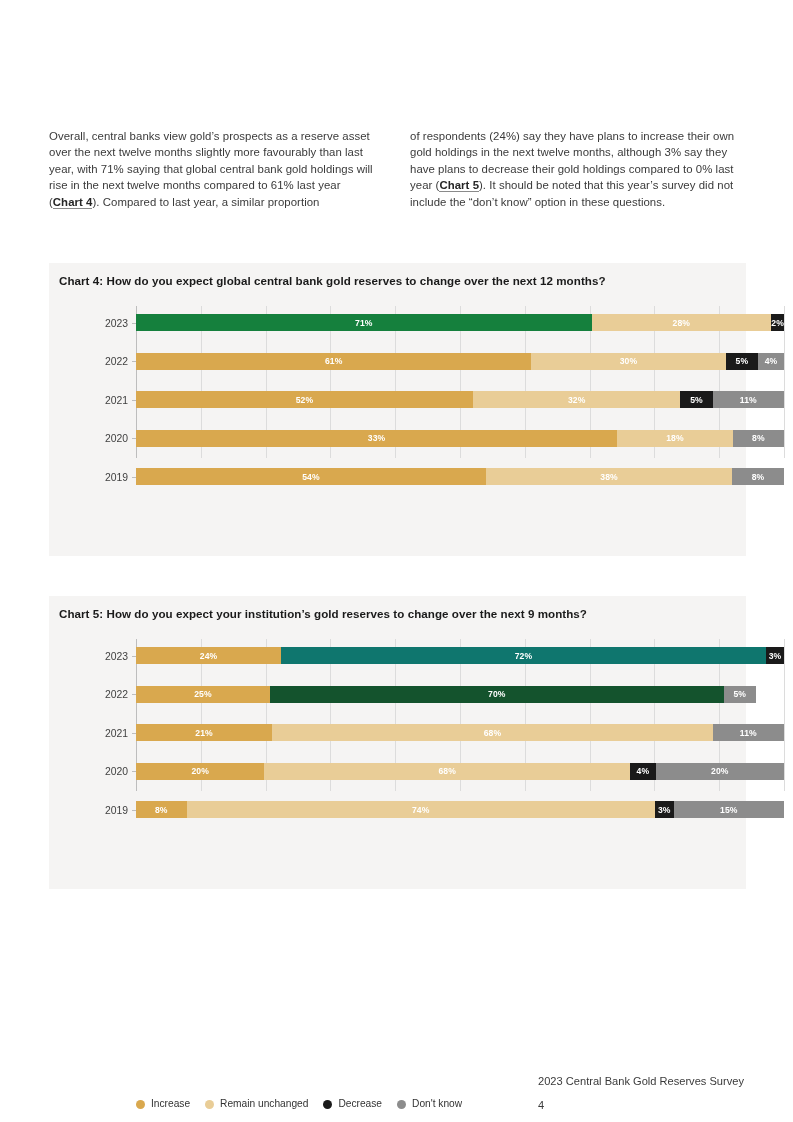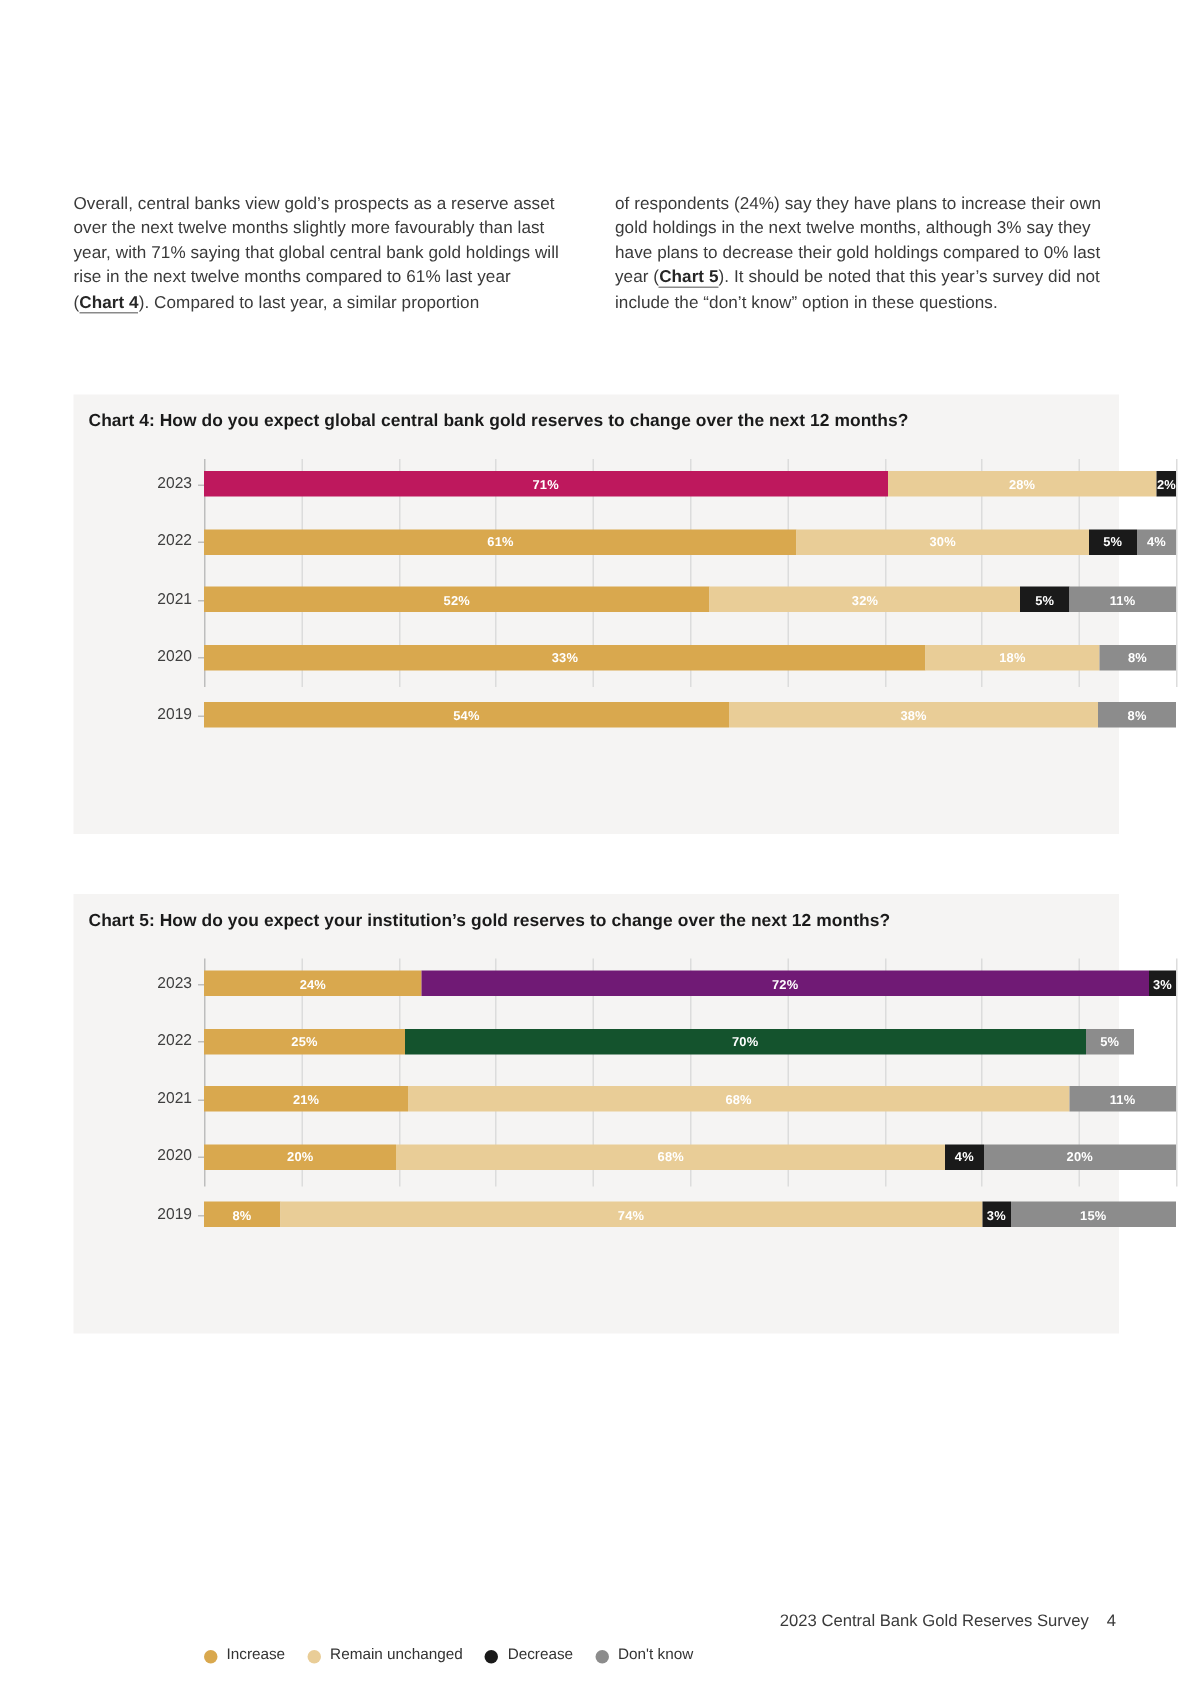--- a/index.html
+++ b/index.html
@@ -168,20 +168,21 @@
   .page-footer {
     position: absolute;
     right: 49px;
     top: 1075px;
     font-size: 11.1px;
     color: #3a3a3a;
     display: flex;
     align-items: baseline;
     gap: 12px;
     white-space: nowrap;
+    flex-direction: column;
   }
   .page-footer .pagenum { font-size: 11.1px; }
 </style>
 </head>
 <body>
 
 <div class="intro">
   <div class="intro-col">
     <p id="intro-left"><span>Overall, central banks view gold’s prospects as a reserve asset over the next twelve months slightly more favourably than last year, with 71% saying that global central bank gold holdings will rise in the next twelve months compared to 61% last year (</span><span class="chartref">Chart 4</span><span>). Compared to last year, a similar proportion</span></p>
   </div>
@@ -203,21 +204,21 @@
         <div class="gridline" style="left: 453.6px;"></div>
         <div class="gridline" style="left: 518.4px;"></div>
         <div class="gridline" style="left: 583.2px;"></div>
         <div class="gridline" style="left: 648px;"></div>
       </div>
     <div class="axis-line"></div>
     <div class="rows">
         <div class="row" style="top: 8px;">
           <div class="ytick"></div>
           <div class="ylabel">2023</div>
-          <div class="seg" style="width: 460.08px; background: #be185d;">
+          <div class="seg" style="width: 460.08px; background: #15803d;">
             <span class="seg-label">71%</span>
           </div>
           <div class="seg" style="width: 181.44px; background: rgb(233, 205, 151);">
             <span class="seg-label">28%</span>
           </div>
           <div class="seg" style="width: 12.96px; background: rgb(26, 26, 26); color: rgb(255, 255, 255);">
             <span class="seg-label">2%</span>
           </div>
         </div>
         <div class="row" style="top: 46.5px;">
@@ -298,21 +299,21 @@
         <span>Don't know</span>
       </div>
     </div>
   <div class="footnotes" style="top:524px">
       <div>Base: All central banks (57), Advanced economy (13), EMDE (44).</div>
       <div>“Don’t know” was removed as an option in this year’s survey.</div>
     </div>
 </div>
 
 <div class="panel" id="panel-chart5">
-  <div class="panel-title">Chart 5: How do you expect your institution’s gold reserves to change over the next 12 months?</div>
+  <div class="panel-title">Chart 5: How do you expect your institution’s gold reserves to change over the next 9 months?</div>
   <div class="plot">
     <div class="gridlines">
         <div class="gridline" style="left: 64.8px;"></div>
         <div class="gridline" style="left: 129.6px;"></div>
         <div class="gridline" style="left: 194.4px;"></div>
         <div class="gridline" style="left: 259.2px;"></div>
         <div class="gridline" style="left: 324px;"></div>
         <div class="gridline" style="left: 388.8px;"></div>
         <div class="gridline" style="left: 453.6px;"></div>
         <div class="gridline" style="left: 518.4px;"></div>
@@ -320,21 +321,21 @@
         <div class="gridline" style="left: 648px;"></div>
       </div>
     <div class="axis-line"></div>
     <div class="rows">
         <div class="row" style="top: 8px;">
           <div class="ytick"></div>
           <div class="ylabel">2023</div>
           <div class="seg" style="width: 155.52px; background: rgb(217, 168, 78);">
             <span class="seg-label">24%</span>
           </div>
-          <div class="seg" style="width: 520px; background: #701a75;">
+          <div class="seg" style="width: 520px; background: #0f766e;">
             <span class="seg-label">72%</span>
           </div>
           <div class="seg" style="width: 19.44px; background: rgb(26, 26, 26); color: rgb(255, 255, 255);">
             <span class="seg-label">3%</span>
           </div>
         </div>
         <div class="row" style="top: 46.5px;">
           <div class="ytick"></div>
           <div class="ylabel">2022</div>
           <div class="seg" style="width: 134px; background: rgb(217, 168, 78);">

